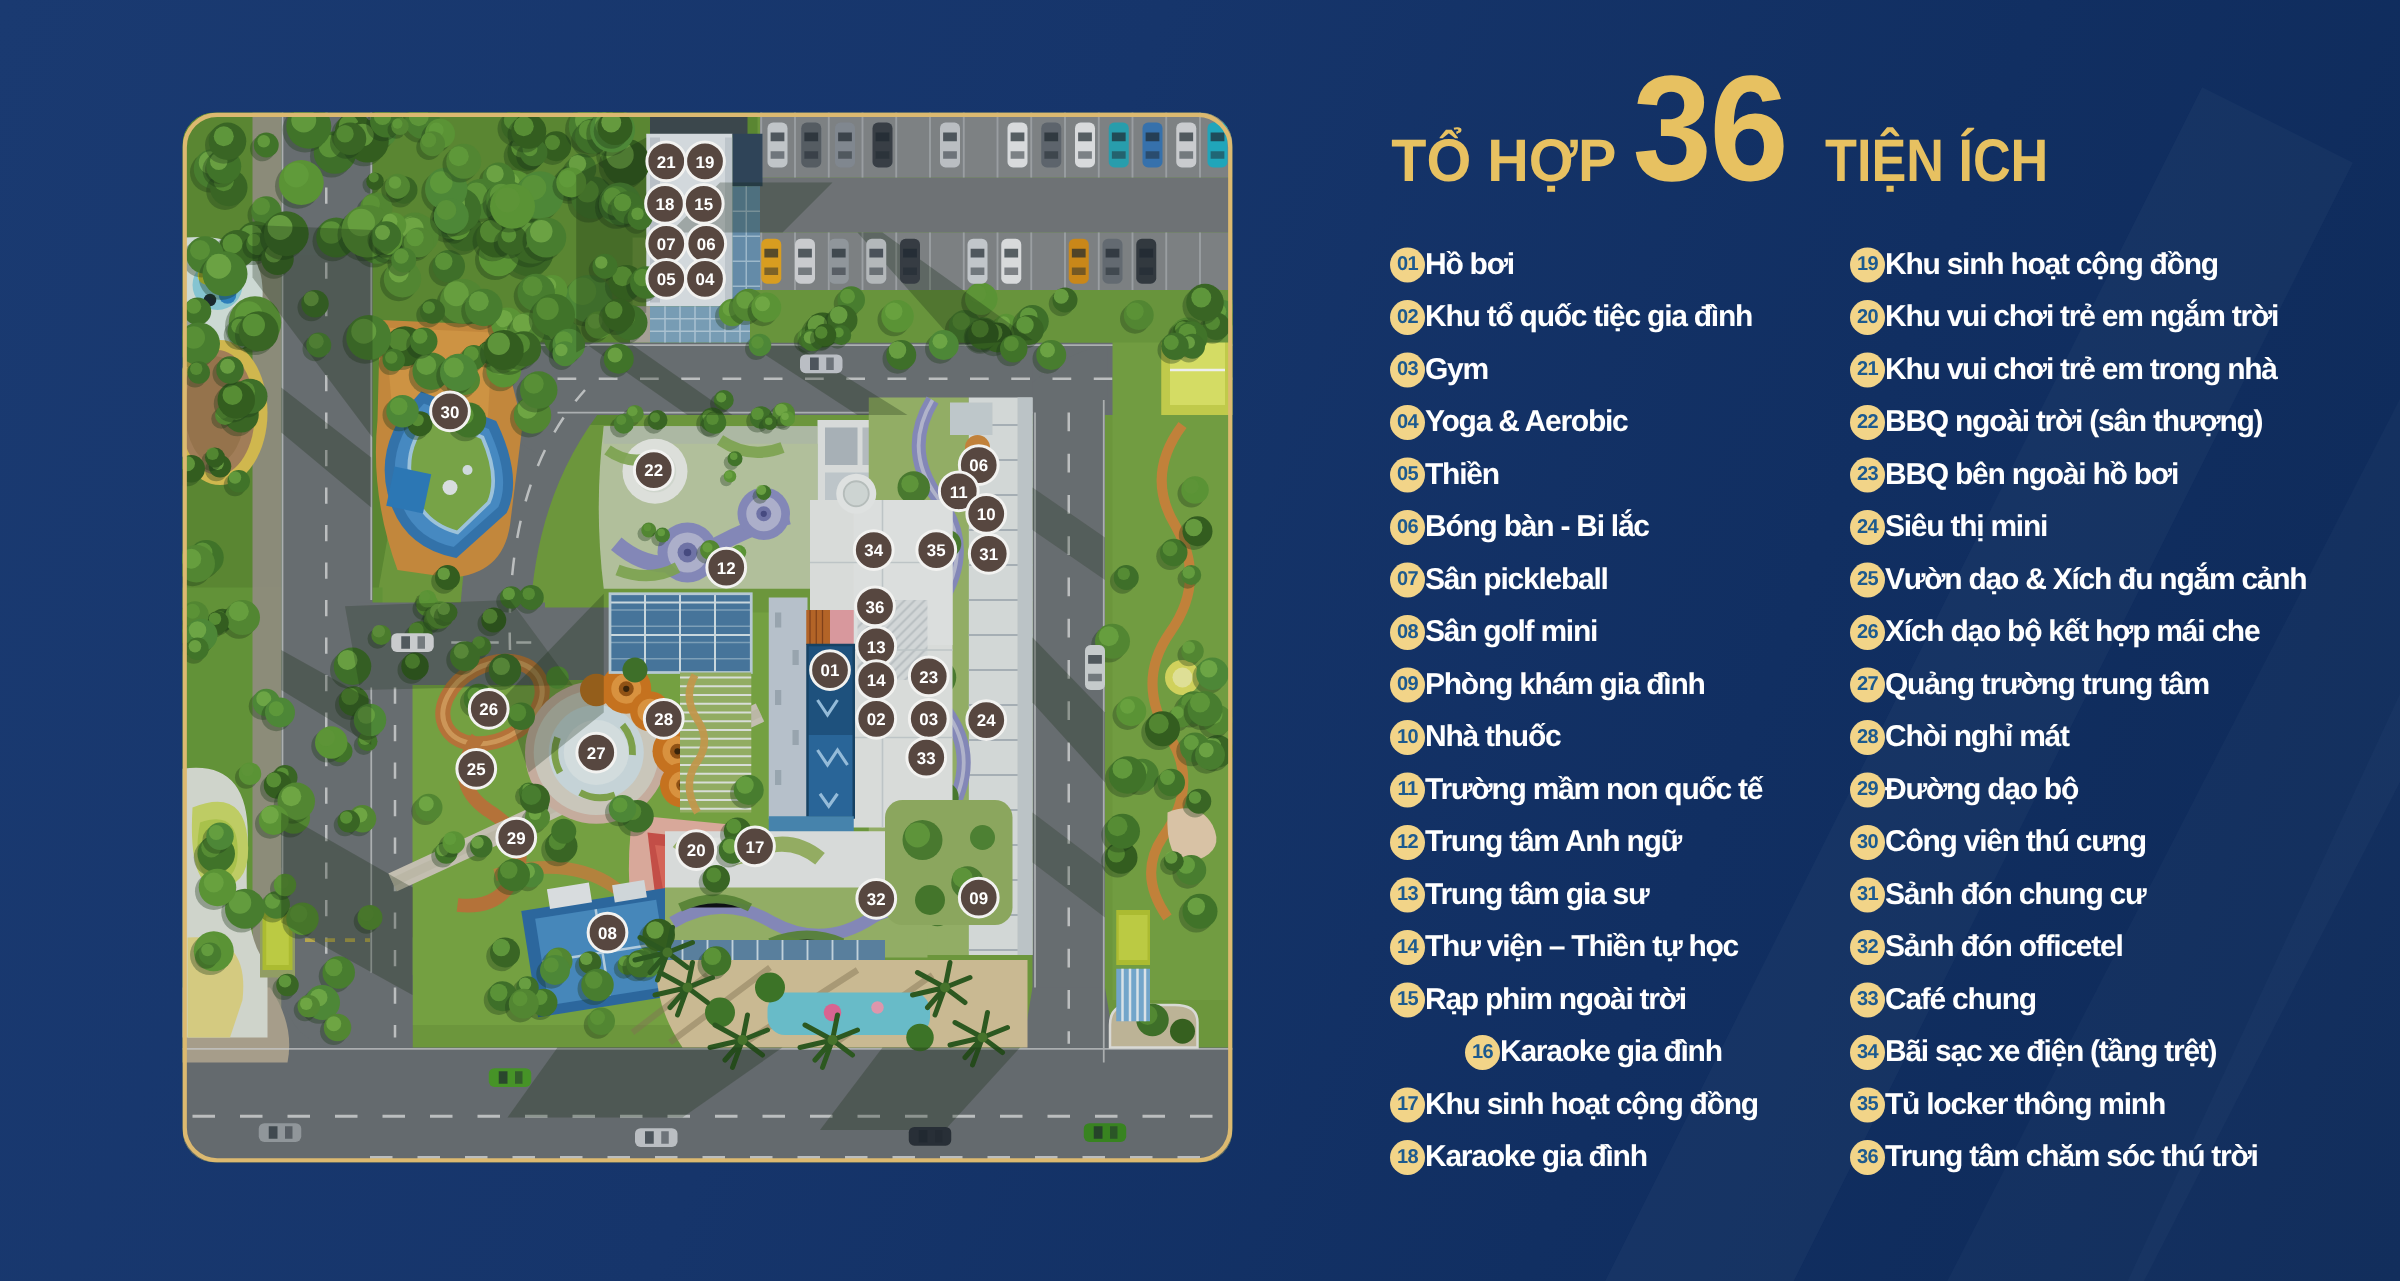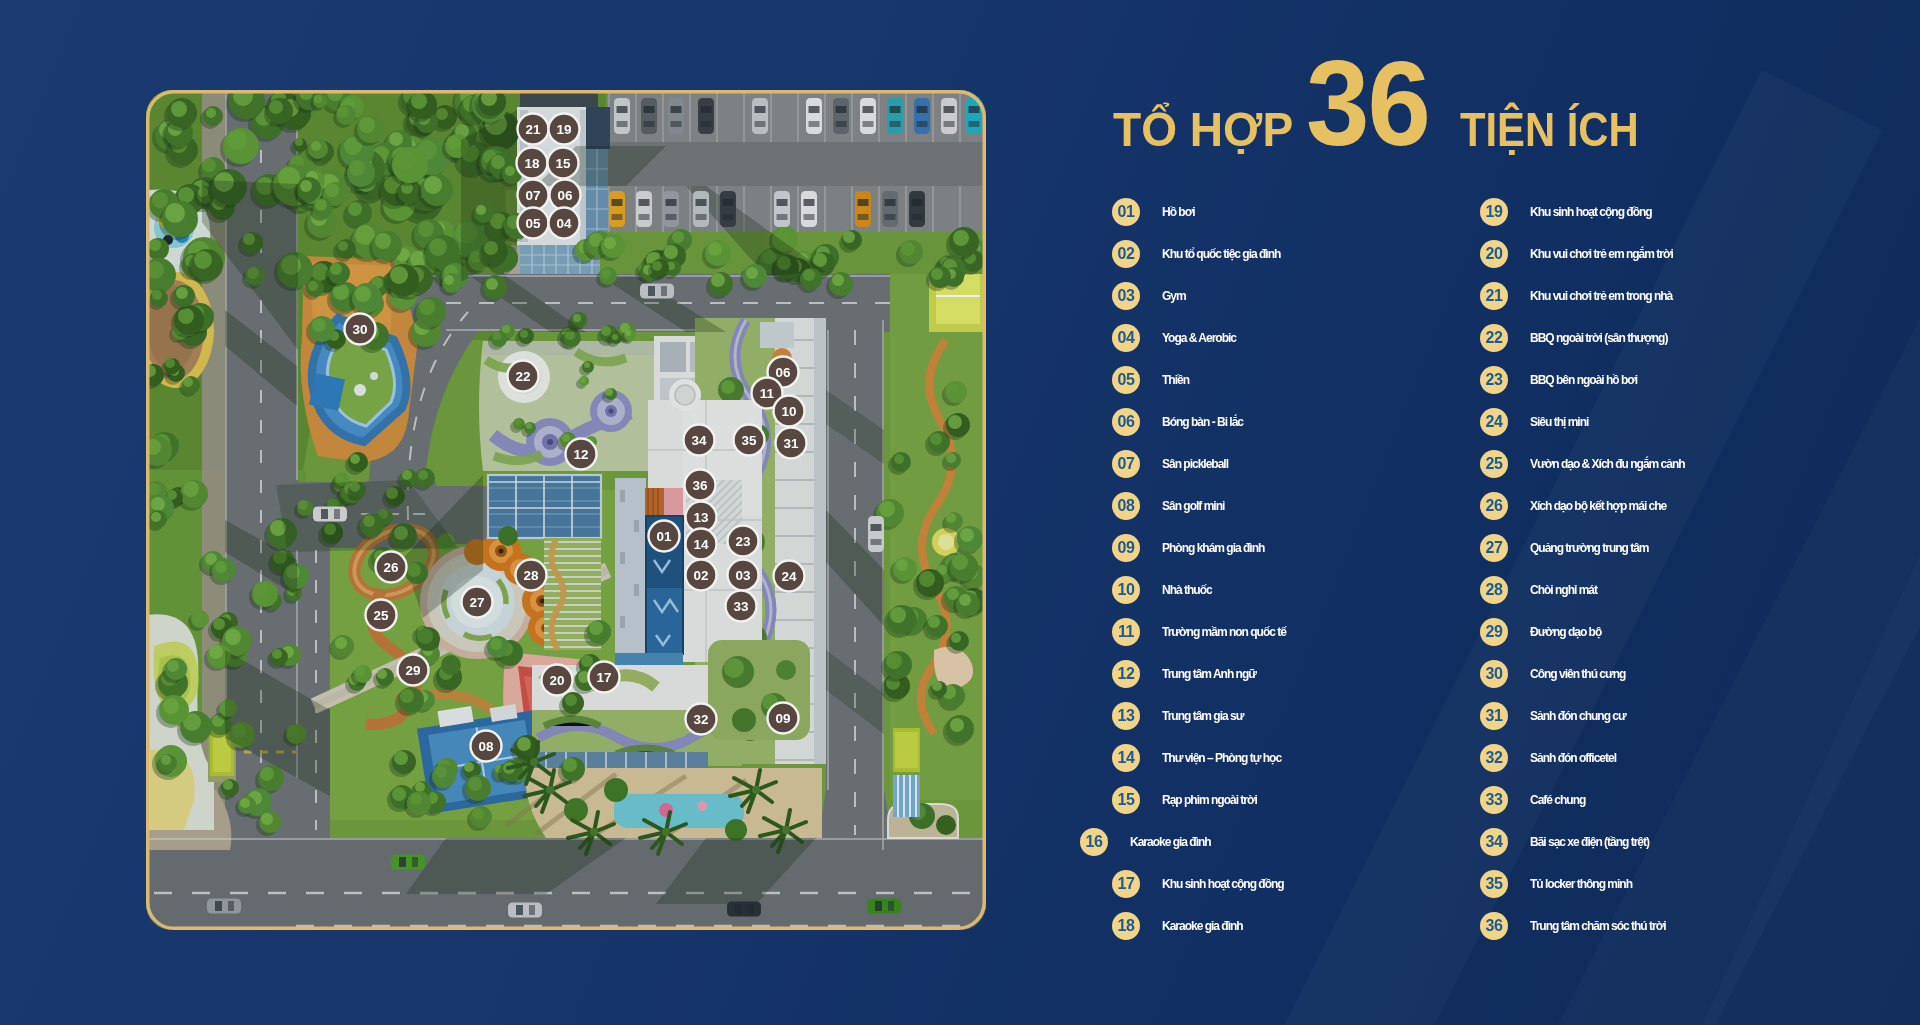--- a/index.html
+++ b/index.html
@@ -1,20 +1,20 @@
 <!DOCTYPE html>
 <html><head><meta charset="utf-8">
 <style>
 html,body{margin:0;padding:0;background:#0e2a56;}
 #stage{position:relative;width:1920px;height:1025px;overflow:hidden;font-family:"Liberation Sans",sans-serif;
 background:linear-gradient(112deg,#1a3a71 0%,#16356b 40%,#112f62 70%,#0e2a58 100%);}
 .lrow{position:absolute;height:28px;display:flex;align-items:center;}
 .lc{width:28px;height:28px;border-radius:50%;background:#f2d488;color:#1d5a8e;font-size:16px;font-weight:bold;
 display:flex;align-items:center;justify-content:center;letter-spacing:-0.5px;}
-.lt{margin-left:22px;color:#ffffff;font-size:12px;font-weight:bold;letter-spacing:-1px;white-space:nowrap;}
+.lt{margin-left:0;color:#ffffff;font-size:24px;font-weight:bold;letter-spacing:-1px;white-space:nowrap;}
 .ttl{position:absolute;color:#e7c161;font-weight:bold;white-space:nowrap;}
 </style></head>
 <body>
 <div id="stage">
 
 <svg style="position:absolute;left:0;top:0" width="1920" height="1025">
 <path d="M1822,100 L1298,1148" stroke="#9db4d8" stroke-width="135" opacity="0.042" fill="none"></path>
 <path d="M2070,180 L1580,1135" stroke="#9db4d8" stroke-width="140" opacity="0.04" fill="none"></path>
 <path d="M2265,120 L1792,1140" stroke="#9db4d8" stroke-width="260" opacity="0.03" fill="none"></path>
 </svg>
@@ -1672,27 +1672,27 @@
 <div class="lrow" style="left:1112px;top:660px">
       <div class="lc">12</div>
       <div class="lt">Trung tâm Anh ngữ</div>
     </div>
 <div class="lrow" style="left:1112px;top:702px">
       <div class="lc">13</div>
       <div class="lt">Trung tâm gia sư</div>
     </div>
 <div class="lrow" style="left:1112px;top:744px">
       <div class="lc">14</div>
-      <div class="lt">Thư viện – Phòng tự học</div>
+      <div class="lt">Thư viện – Thiền tự học</div>
     </div>
 <div class="lrow" style="left:1112px;top:786px">
       <div class="lc">15</div>
       <div class="lt">Rạp phim ngoài trời</div>
     </div>
-<div class="lrow" style="left:1080px;top:828px">
+<div class="lrow" style="left:1172px;top:828px">
       <div class="lc">16</div>
       <div class="lt">Karaoke gia đình</div>
     </div>
 <div class="lrow" style="left:1112px;top:870px">
       <div class="lc">17</div>
       <div class="lt">Khu sinh hoạt cộng đồng</div>
     </div>
 <div class="lrow" style="left:1112px;top:912px">
       <div class="lc">18</div>
       <div class="lt">Karaoke gia đình</div>

